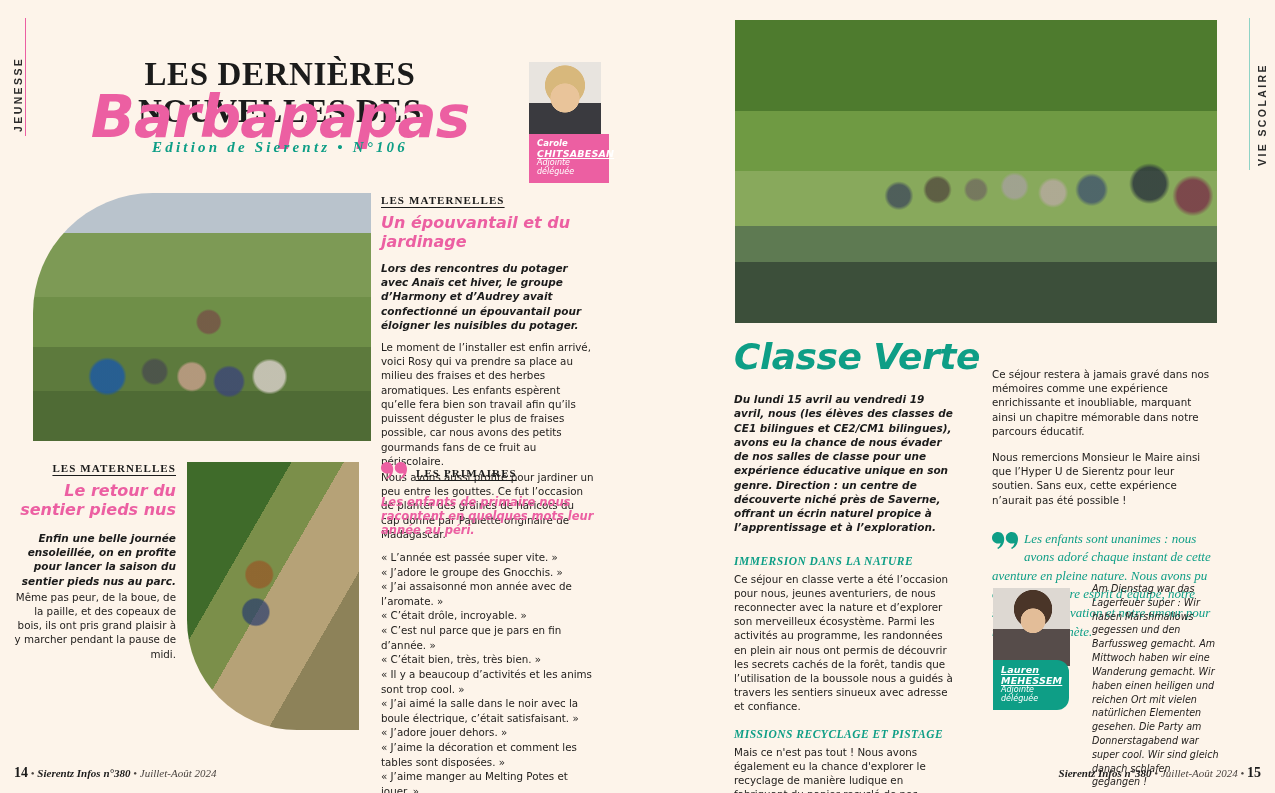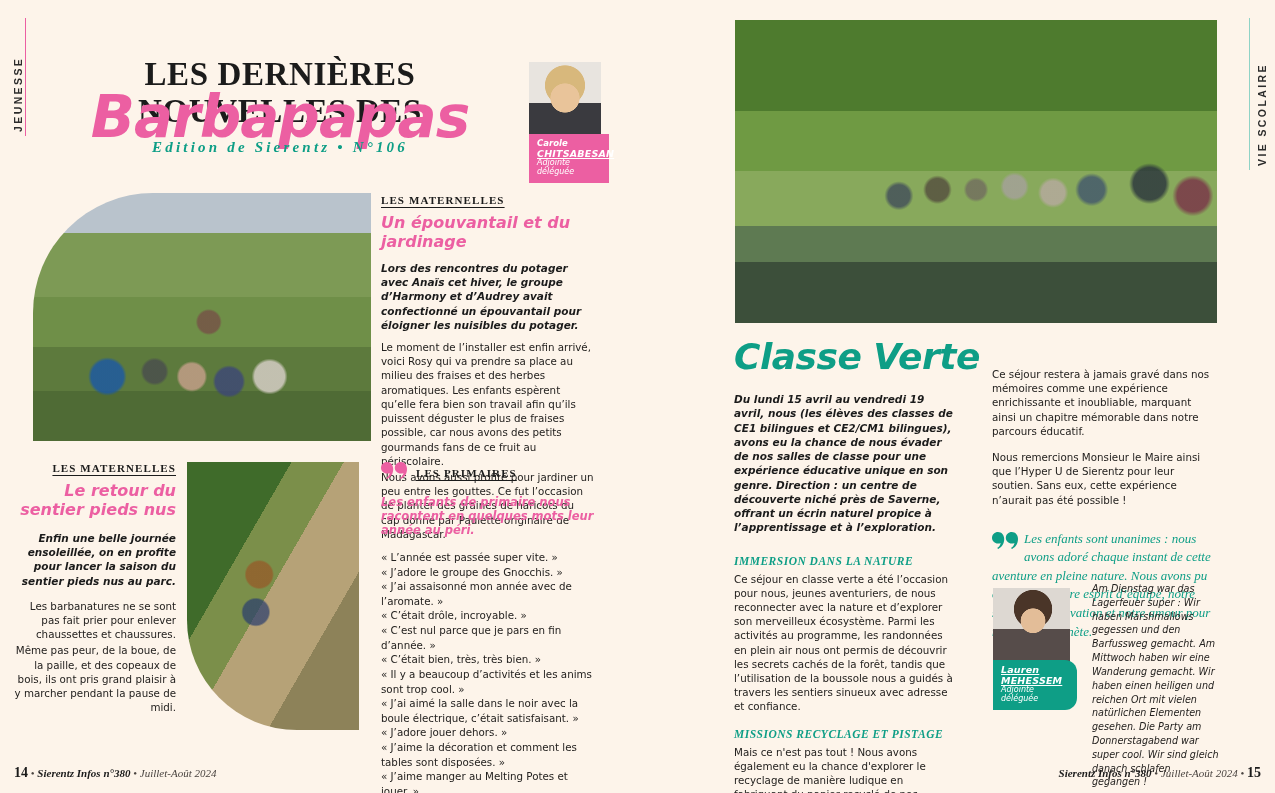--- a/index.html
+++ b/index.html
@@ -234,21 +234,20 @@
     <div class="art-title">Un épouvantail et du jardinage</div>
     <div class="lede">Lors des rencontres du potager avec Anaïs cet hiver, le groupe d’Harmony et d’Audrey avait confectionné un épouvantail pour éloigner les nuisibles du potager.</div>
     <div class="body-txt">Le moment de l’installer est enfin arrivé, voici Rosy qui va prendre sa place au milieu des fraises et des herbes aromatiques. Les enfants espèrent qu’elle fera bien son travail afin qu’ils puissent déguster le plus de fraises possible, car nous avons des petits gourmands fans de ce fruit au périscolaire.</div>
     <div class="body-txt" style="margin-top:2px;">Nous avons aussi profité pour jardiner un peu entre les gouttes. Ce fut l’occasion de planter des graines de haricots du cap donné par Paulette originaire de Madagascar.</div>
   </div>
 
   <div class="col" style="left:10px; top:462px; width:166px; text-align:right;">
     <div class="rubric">LES MATERNELLES</div>
     <div class="art-title">Le retour du sentier pieds nus</div>
     <div class="lede" style="margin-top:11px;">Enfin une belle journée ensoleillée, on en profite pour lancer la saison du sentier pieds nus au parc.</div>
-    <div class="body-txt" style="margin-top:11px;">Les barbanatures ne se sont pas fait prier pour enlever chaussettes et chaussures.</div>
     <div class="body-txt" style="margin-top:2px;">Même pas peur, de la boue, de la paille, et des copeaux de bois, ils ont pris grand plaisir à y marcher pendant la pause de midi.</div>
   </div>
 
   <div class="photo ph-barefoot" style="left:187px; top:462px; width:172px; height:268px; border-bottom-left-radius:110px;"></div>
 
   <div class="col" style="left:381px; top:462px; width:214px;">
     <div style="display:flex; align-items:center; gap:9px;">
       <span class="qmark">
         <svg width="26" height="17" viewBox="0 0 26 17" aria-hidden="true">
           <path d="M6 0C2.7 0 0 2.6 0 5.8c0 3.2 2.7 5.8 6 5.8 1 0 1.9-.2 2.7-.6-.5 2.6-2 4.3-3.6 5.0l1.2.9c3.6-1.6 5.9-5.3 5.9-9.8C12.2 2.8 9.5 0 6 0z" fill="#ec5fa2"></path>
@@ -297,21 +296,21 @@
         <svg width="26" height="17" viewBox="0 0 26 17" aria-hidden="true">
           <path d="M6 0C2.7 0 0 2.6 0 5.8c0 3.2 2.7 5.8 6 5.8 1 0 1.9-.2 2.7-.6-.5 2.6-2 4.3-3.6 5.0l1.2.9c3.6-1.6 5.9-5.3 5.9-9.8C12.2 2.8 9.5 0 6 0z" fill="#0e9e86"></path>
           <path d="M19.8 0c-3.3 0-6 2.6-6 5.8 0 3.2 2.7 5.8 6 5.8 1 0 1.9-.2 2.7-.6-.5 2.6-2 4.3-3.6 5.0l1.2.9c3.6-1.6 5.9-5.3 5.9-9.8C26 2.8 23.3 0 19.8 0z" fill="#0e9e86"></path>
         </svg>
       </span>
       <span class="pull-quote">Les enfants sont unanimes : nous avons adoré chaque instant de cette aventure en pleine nature. Nous avons pu développer notre esprit d’équipe, notre sens de l’observation et notre amour pour notre belle planète.</span>
     </div>
   </div>
 
   <div class="photo ph-portrait-lauren" style="left:993px; top:588px; width:77px; height:78px;"></div>
-  <div class="badge badge-teal" style="left:993px; top:660px; width:84px;">
+  <div class="badge badge-teal" style="left:993px; top:660px; width:76px;">
     <div class="b-last">
       <span>Lauren</span>
       <span>MEHESSEM</span>
     </div>
     <div class="b-role">Adjointe déléguée</div>
   </div>
 
   <div class="german-txt" style="position:absolute; left:1092px; top:582px; width:128px;">Am Dienstag war das Lagerfeuer super : Wir haben Marshmallows gegessen und den Barfussweg gemacht. Am Mittwoch haben wir eine Wanderung gemacht. Wir haben einen heiligen und reichen Ort mit vielen natürlichen Elementen gesehen. Die Party am Donnerstagabend war super cool. Wir sind gleich danach schlafen gegangen !</div>
 
   <div class="footer" style="left:14px; top:765px;">

